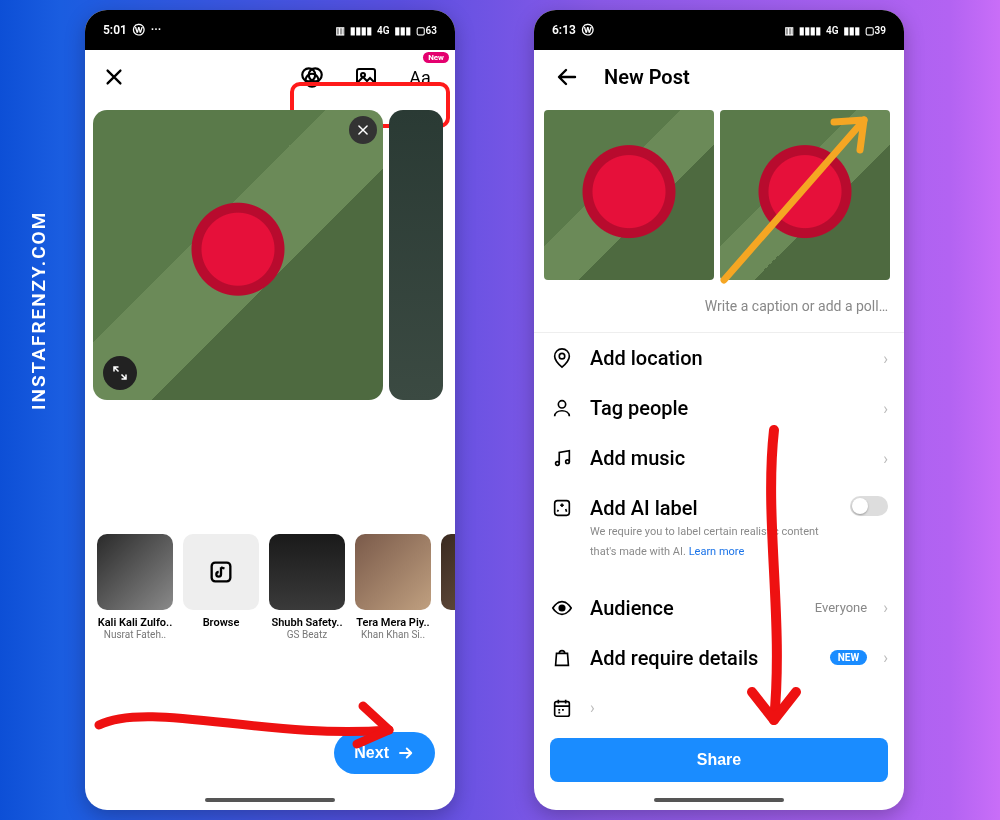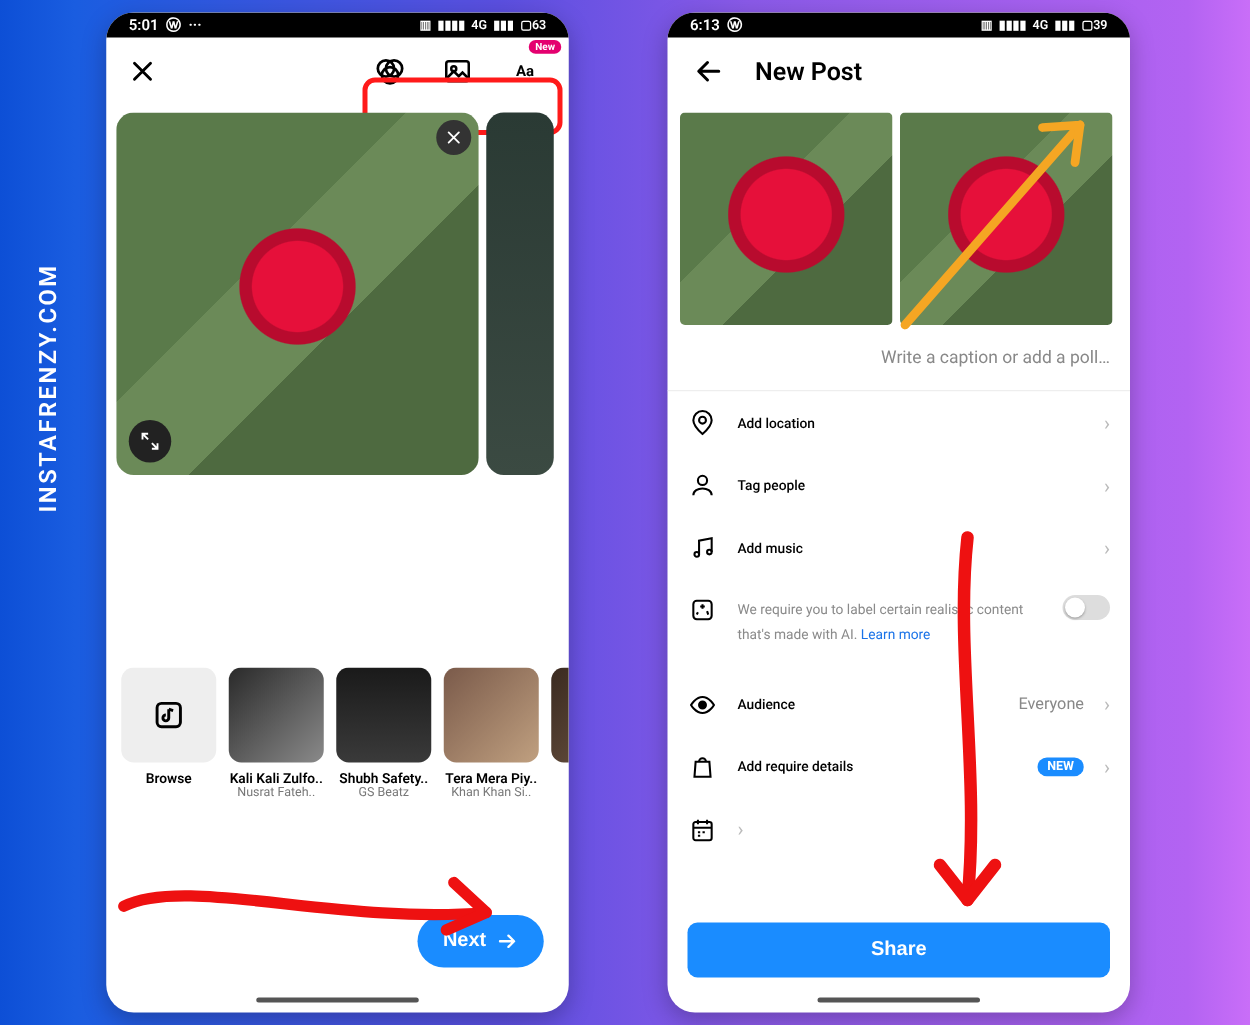--- a/index.html
+++ b/index.html
@@ -15,21 +15,21 @@
     color: #fff; font-weight: 600; letter-spacing: 2px; font-size: 19px;
     white-space: nowrap;
   }
   .phone {
     position: absolute; width: 370px; height: 800px; background:#fff; border-radius: 22px;
     overflow: hidden; box-shadow: 0 6px 20px rgba(0,0,0,.25);
   }
   .phone.left  { left: 85px;  top: 10px; }
   .phone.right { left: 534px; top: 10px; }
 
-  .statusbar { height: 20px; background: #000; color:#fff; display:flex; align-items:center; justify-content:space-between; padding:0 18px; font-size:12px; font-weight:600;}
+  .statusbar { height: 40px; background: #000; color:#fff; display:flex; align-items:center; justify-content:space-between; padding:0 18px; font-size:12px; font-weight:600;}
   .statusbar .sb-right { display:flex; gap:5px; align-items:center; font-size:10px;}
 
   .topbar { height: 54px; display:flex; align-items:center; justify-content:space-between; padding:0 14px; position:relative;}
   .topbar.right-bar { justify-content:flex-start; gap:22px; padding:0 18px;}
   .close-btn, .back-btn { width:30px; height:30px; display:flex; align-items:center; justify-content:center; cursor:pointer;}
   .tool-icons { display:flex; gap:24px; align-items:center; margin-right:6px;}
   .tool-btn { width:30px; height:30px; display:flex; align-items:center; justify-content:center; position:relative; cursor:pointer;}
   .new-pill { position:absolute; top:-10px; right:-14px; background:#e4006f; color:#fff; font-size:8px; font-weight:700; padding:1px 5px; border-radius:7px;}
   .red-box { position:absolute; border:4px solid #ff1a1a; border-radius:10px; top:32px; right:5px; width:160px; height:46px; pointer-events:none;}
   .title { font-size:20px; font-weight:600; }
@@ -64,21 +64,21 @@
   .home-ind { position:absolute; bottom:8px; left:50%; transform:translateX(-50%); width:130px; height:4px; background:#555; border-radius:3px;}
 
   
   .thumbs2 { display:flex; gap:6px; padding:6px 10px; }
   .th2 { width:170px; height:170px; border-radius:4px; position:relative;}
   .arrow-diag { position:absolute; top:-10px; right:-4px; pointer-events:none;}
   .caption-zone { padding:12px 16px 18px; color:#888; font-size:14px; border-bottom:1px solid #eee; cursor:text;text-align:right;}
   .opt-list { padding:0 0 0 0;}
   .opt-row { display:flex; align-items:center; gap:16px; padding:13px 16px; position:relative; cursor:pointer;}
   .opt-ic { width:24px; height:24px; flex:0 0 24px; display:flex;align-items:center;justify-content:center;}
-  .opt-txt { flex:1; font-size:11px; font-weight:500;}
+  .opt-txt { flex:1; font-size:20px; font-weight:500;}
   .opt-sub { font-size:11px; color:#8a8a8a; line-height:1.35; margin-top:2px;}
   .opt-sub a { color:#1a73e8; text-decoration:none;}
   .chev { color:#bbb;}
   .toggle { width:38px; height:20px; background:#ddd; border-radius:10px; position:relative; cursor:pointer;}
   .toggle::after { content:""; position:absolute; left:2px; top:2px; width:16px; height:16px; background:#fff; border-radius:50%; box-shadow:0 1px 2px rgba(0,0,0,.3);}
   .sep { height:10px;}
   .aux { font-size:13px; color:#888;}
   .new-badge { background:#1a8cff; color:#fff; font-size:10px; font-weight:700; padding:2px 8px; border-radius:10px;}
   .share-btn { position:absolute; bottom:28px; left:16px; right:16px; height:44px; background:#1a8cff; color:#fff; font-size:16px; font-weight:600; border:none; border-radius:8px; cursor:pointer;}
 
@@ -118,21 +118,21 @@
         </svg>
       </div>
       <div class="tool-btn">
         <svg width="24" height="24" viewBox="0 0 24 24" fill="none" stroke="#000" stroke-width="2">
           <rect x="3" y="4" width="18" height="16" rx="2"></rect>
             <circle cx="9" cy="10" r="2"></circle>
             <path d="M3 18l6-6 4 4 3-3 5 5"></path>
         </svg>
       </div>
       <div class="tool-btn">
-        <span style="font-weight:700;font-size:12px;">Aa</span>
+        <span style="font-weight:400;font-size:18px;">Aa</span>
         <span class="new-pill">New</span>
       </div>
     </div>
     <div class="red-box"></div>
   </div>
 
   <div class="preview-area">
     <div class="preview-row">
       <div class="big-thumb rose-bg">
         <div class="del-badge">
@@ -145,34 +145,34 @@
               <path d="M4 10V4h6M20 14v6h-6M4 4l6 6M20 20l-6-6"></path>
             </svg>
         </div>
       </div>
       <div class="side-thumb dark"></div>
     </div>
   </div>
 
   <div class="music-row">
     <div class="m-card">
+      <div class="m-thumb bw1"></div>
+      <div class="m-title">Kali Kali Zulfo..</div>
+      <div class="m-sub">Nusrat Fateh..</div>
+    </div>
+    <div class="m-card">
       <div class="m-thumb browse">
         <svg width="28" height="28" viewBox="0 0 24 24" fill="none" stroke="#000" stroke-width="2">
             <rect x="4" y="4" width="16" height="16" rx="3"></rect>
             <path d="M12 8v6a2 2 0 1 1-2-2"></path>
             <path d="M12 8l3 1"></path>
           </svg>
       </div>
       <div class="m-title">Browse</div>
       <div class="m-sub"></div>
-    </div>
-    <div class="m-card">
-      <div class="m-thumb bw1"></div>
-      <div class="m-title">Kali Kali Zulfo..</div>
-      <div class="m-sub">Nusrat Fateh..</div>
     </div>
     <div class="m-card">
       <div class="m-thumb bw2"></div>
       <div class="m-title">Shubh Safety..</div>
       <div class="m-sub">GS Beatz</div>
     </div>
     <div class="m-card">
       <div class="m-thumb c1"></div>
       <div class="m-title">Tera Mera Piy..</div>
       <div class="m-sub">Khan Khan Si..</div>
@@ -262,20 +262,21 @@
       <span class="chev">›</span>
     </div>
     <div class="opt-row" style="align-items:flex-start">
       <span class="opt-ic">
           <svg width="22" height="22" viewBox="0 0 24 24" fill="none" stroke="#000" stroke-width="1.8">
             <rect x="4" y="4" width="16" height="16" rx="3"></rect>
             <path d="M12 7v4M10 9h4M16 13l1 3M8 14l-1 2"></path>
           </svg>
         </span>
       <span style="flex:1">
+        <span class="opt-txt" style="display:block">Add AI label</span>
         <span class="opt-sub"><span>We require you to label certain realistic content that's made with AI. </span><a>Learn more</a></span>
       </span>
       <span class="toggle"></span>
     </div>
     <div class="sep"></div>
     <div class="opt-row">
       <span class="opt-ic">
           <svg width="22" height="22" viewBox="0 0 24 24" fill="none" stroke="#000" stroke-width="1.8">
             <path d="M2 12s4-7 10-7 10 7 10 7-4 7-10 7S2 12 2 12z"></path>
             <circle cx="12" cy="12" r="3" fill="#000"></circle>

